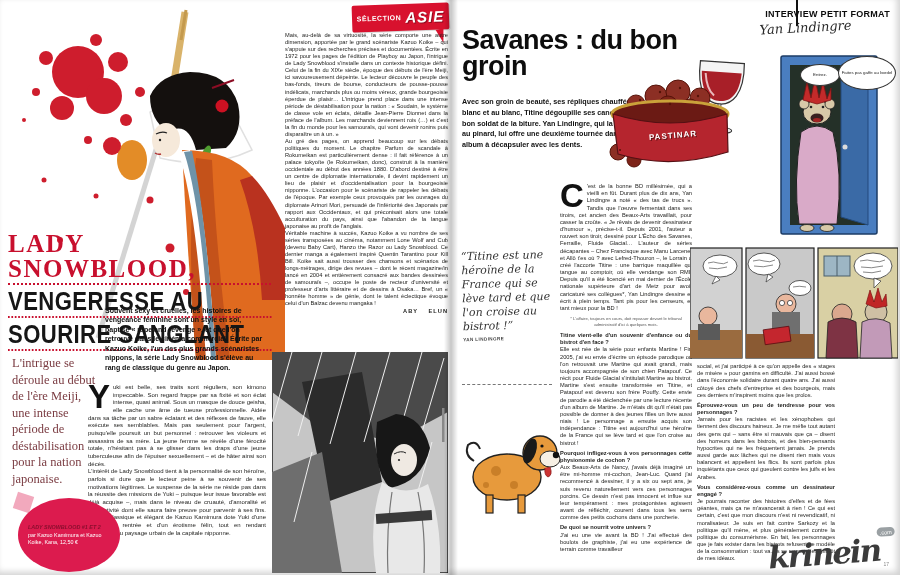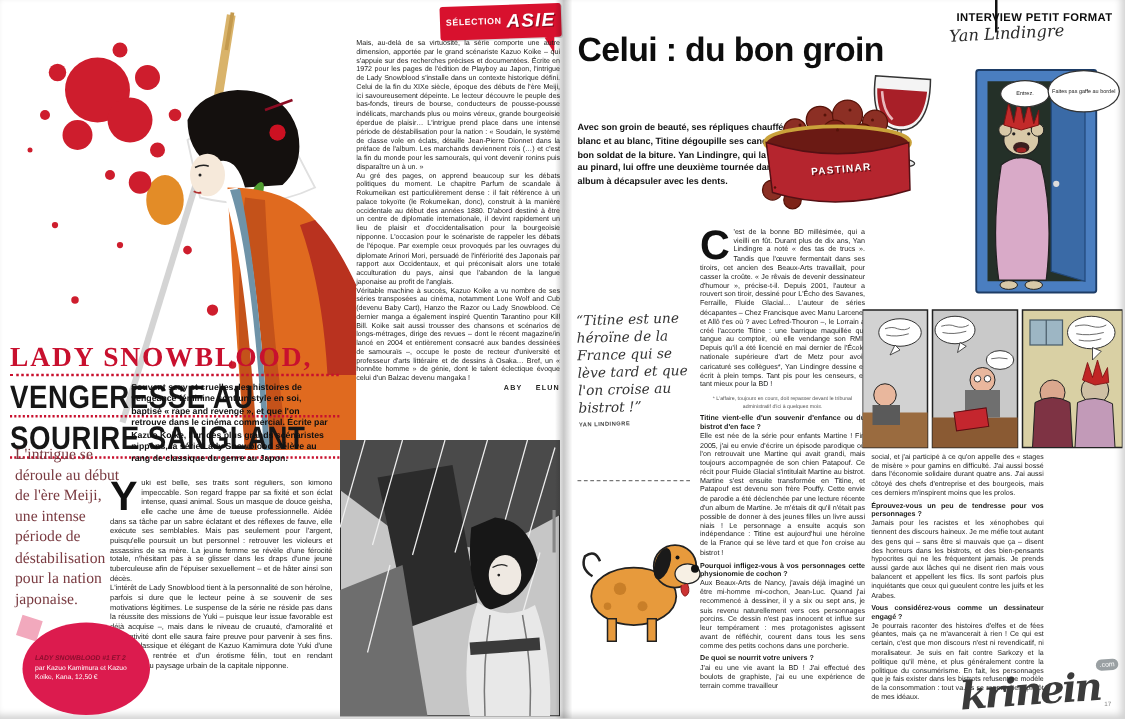--- a/index.html
+++ b/index.html
@@ -18,22 +18,22 @@
   .banner .asie{color:#fff;font-size:15px;font-weight:bold;font-style:italic;letter-spacing:1px;
           text-shadow:1px 1px 0 #8d0b1e;}
   .banner-shard{left:437px;top:29px;width:0;height:0;border-left:5px solid transparent;
           border-right:3px solid transparent;border-top:14px solid var(--banner_red,#d8112e);transform:rotate(-12deg);}
   .col-top{left:285px;top:32px;width:163px;height:318px;overflow:hidden;
            font-size:5.7px;line-height:1.24;text-align:justify;}
   .col-top p{margin:0;}
   .byline{text-align:right;font-weight:bold;font-size:5.7px;letter-spacing:1px;word-spacing:8px;margin-top:1px;}
   .title-block{left:8px;top:231px;width:263px;}
   .title-l1{font-family:"Liberation Serif",serif;font-weight:bold;color:var(--accent_red,#c8102e);
-            font-size:22px;letter-spacing:1.5px;line-height:1;padding-bottom:2px;
-            border-bottom:2px dotted var(--accent_red,#c8102e);margin-top:44px;}
+            font-size:25px;letter-spacing:1.5px;line-height:1;padding-bottom:2px;
+            border-bottom:2px dotted var(--accent_red,#c8102e);}
   .title-l2,.title-l3{font-size:26px;font-weight:bold;color:#161616;line-height:1;
             letter-spacing:.5px;transform:scaleX(.85);transform-origin:left;white-space:nowrap;
             padding:3px 0 2px 0;border-bottom:2px dotted var(--accent_red,#c8102e);width:118%;}
   .sidebar-quote{left:12px;top:355px;width:88px;font-family:"Liberation Serif",serif;
             font-size:12.5px;line-height:1.32;color:var(--maroon,#7a3b41);overflow-wrap:break-word;hyphens:auto;}
   .standfirst{left:105px;top:306px;width:162px;font-weight:bold;font-size:7px;line-height:1.35;color:#111;}
   .body-col{left:88px;top:384px;width:178px;height:170px;overflow:hidden;
             font-size:6px;line-height:1.28;text-align:justify;}
   .body-col p{margin:0;}
   .dropcap{float:left;font-size:33px;line-height:26px;font-weight:bold;padding-right:3px;color:#111;}
@@ -193,21 +193,21 @@
 
   <div class="abs gutter"></div>
 
   <div class="abs" style="left:450px;top:0;width:450px;height:575px;">
 
     <div class="abs kicker-rule" style="left:346px;top:0;"></div>
     <div class="abs kicker" style="left:250px;top:9px;">INTERVIEW PETIT FORMAT</div>
     <div class="abs signature" style="left:283px;top:20px;">Yan Lindingre</div>
 
     <div class="abs rp-title" style="left:12px;top:27px;">
-      <div>Celui : du bon groin</div>
+      <div>Savanes : du bon groin</div>
     </div>
 
     <div class="abs rp-standfirst" style="left:12px;top:97px;">Avec son groin de beauté, ses répliques chauffées à blanc et au blanc, Titine dégoupille ses canettes en bon soldat de la biture. Yan Lindingre, qui la baptisa au pinard, lui offre une deuxième tournée dans un album à décapsuler avec les dents.</div>
 
     <svg class="abs" style="left:150px;top:52px;" width="175" height="122" viewBox="0 0 175 122">
       <g transform="rotate(4 120 45)">
         <path d="M98,10 C96,42 108,52 120,52 C132,52 144,42 142,10 Z" fill="#f4f4f4" stroke="#333" stroke-width="1.2"></path>
         <path d="M100,20 C101,42 110,49 120,49 C130,49 139,42 140,20 Z" fill="#a81f28"></path>
         <path d="M104,22 q2,16 10,22" stroke="#e9b9bd" stroke-width="2" fill="none"></path>
         <rect x="118.5" y="52" width="3" height="22" fill="#ddd" stroke="#333" stroke-width=".8"></rect>

